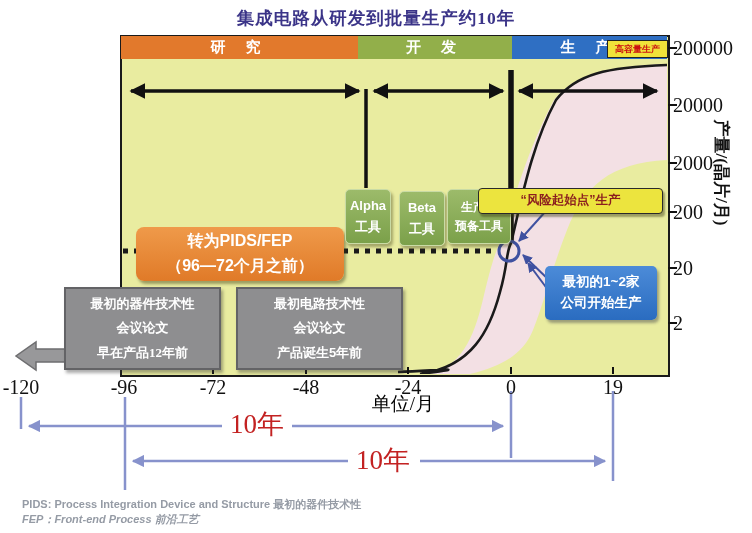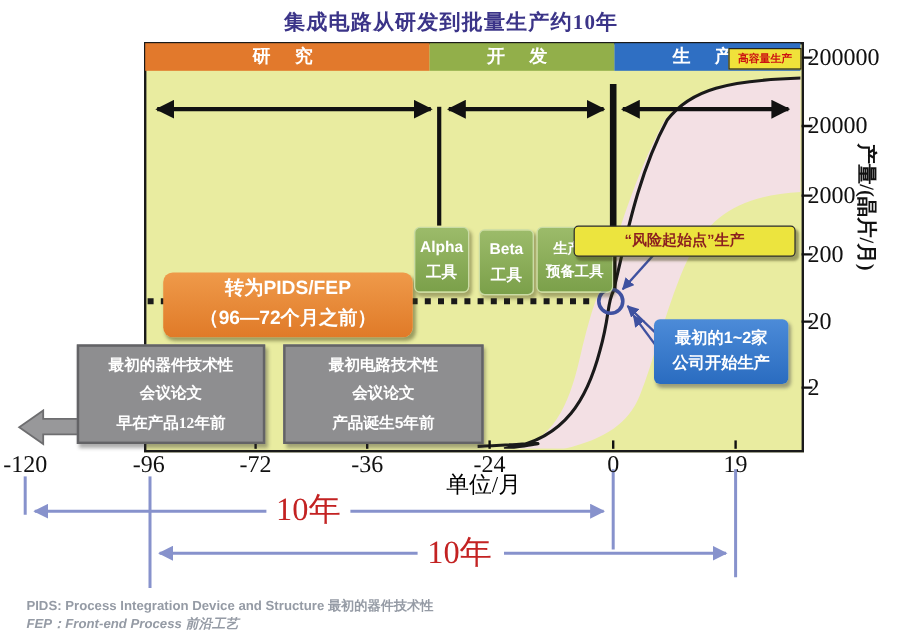--- a/index.html
+++ b/index.html
@@ -190,21 +190,21 @@
   <div class="abs ytick" style="top:201px">200</div>
   <div class="abs ytick" style="top:257px">20</div>
   <div class="abs ytick" style="top:312px">2</div>
   <div id="ylab-wrap" class="abs">
     <span>产量/(晶片/月)</span>
   </div>
 
   <div class="abs xtick" style="left:21px">-120</div>
   <div class="abs xtick" style="left:124px">-96</div>
   <div class="abs xtick" style="left:213px">-72</div>
-  <div class="abs xtick" style="left:306px">-36</div>
+  <div class="abs xtick" style="left:306px">-48</div>
   <div class="abs xtick" style="left:408px">-24</div>
   <div class="abs xtick" style="left:511px">0</div>
   <div class="abs xtick" style="left:613px">19</div>
   <div id="xunit" class="abs">单位/月</div>
 
   <div id="ten1" class="abs tenyear">10年</div>
   <div id="ten2" class="abs tenyear">10年</div>
 
   <div id="foot1" class="abs foot">PIDS: Process Integration Device and Structure 最初的器件技术性</div>
   <div id="foot2" class="abs foot">FEP：Front-end Process 前沿工艺</div>

